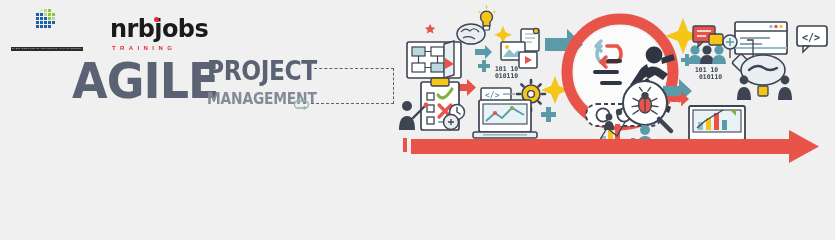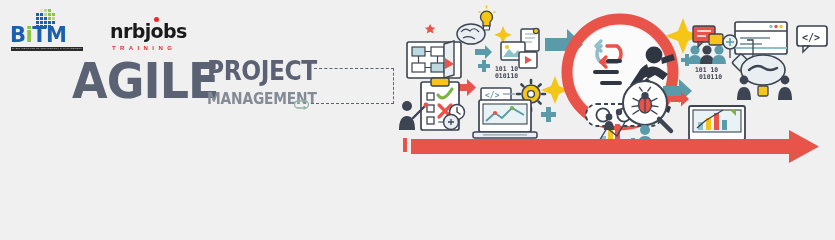--- a/index.html
+++ b/index.html
@@ -30,21 +30,21 @@
   .bitm-rule span{
     display:block;color:#cfcfcf;font-size:2.4px;line-height:4px;
     text-align:center;letter-spacing:.2px;white-space:nowrap;overflow:hidden;
     font-family:"Liberation Sans", sans-serif;
   }
 
   .nrb{position:relative;margin-left:22px;width:95px;height:44px;}
   .nrb-word{
     position:absolute;left:0;bottom:11px;
     font-family:"DejaVu Sans", sans-serif;
-    font-weight:bold;font-size:19px;letter-spacing:-0.6px;
+    font-weight:bold;font-size:24px;letter-spacing:-0.6px;
     color:#1a1a1a;line-height:1;
   }
   .nrb-dot{position:absolute;width:5px;height:5px;border-radius:50%;background:#e8292f;left:44px;bottom:30px;}
   .nrb-sub{
     position:absolute;left:2px;bottom:1px;
     font-size:6px;font-weight:bold;letter-spacing:4.4px;
     color:#e8292f;line-height:1;
   }
 
   
@@ -103,21 +103,20 @@
         <i style="left:12px;top:13px;background:#1b5fae"></i>
         <i style="left:16px;top:13px;background:#1b5fae"></i>
         <i style="left:0px;top:17px;background:#1b5fae"></i>
         <i style="left:4px;top:17px;background:#1b5fae"></i>
         <i style="left:8px;top:17px;background:#1b5fae"></i>
         <i style="left:12px;top:17px;background:#1b5fae"></i>
         <i style="left:8px;top:1px;background:#b9d98a"></i>
         <i style="left:12px;top:1px;background:#8cc63e"></i>
         <i style="left:4px;top:1px;background:#dfe9cf"></i>
       </div>
-      <div class="bitm-word"><span>B</span><span class="i-green">i</span><span>T</span><span>M</span></div>
       <div class="bitm-rule">
           <span>BASIS INSTITUTE OF TECHNOLOGY &amp; MANAGEMENT</span>
         </div>
     </div>
 
     <div class="nrb">
       <div class="nrb-word">nrbjobs</div>
       <div class="nrb-dot"></div>
       <div class="nrb-sub">TRAINING</div>
     </div>

